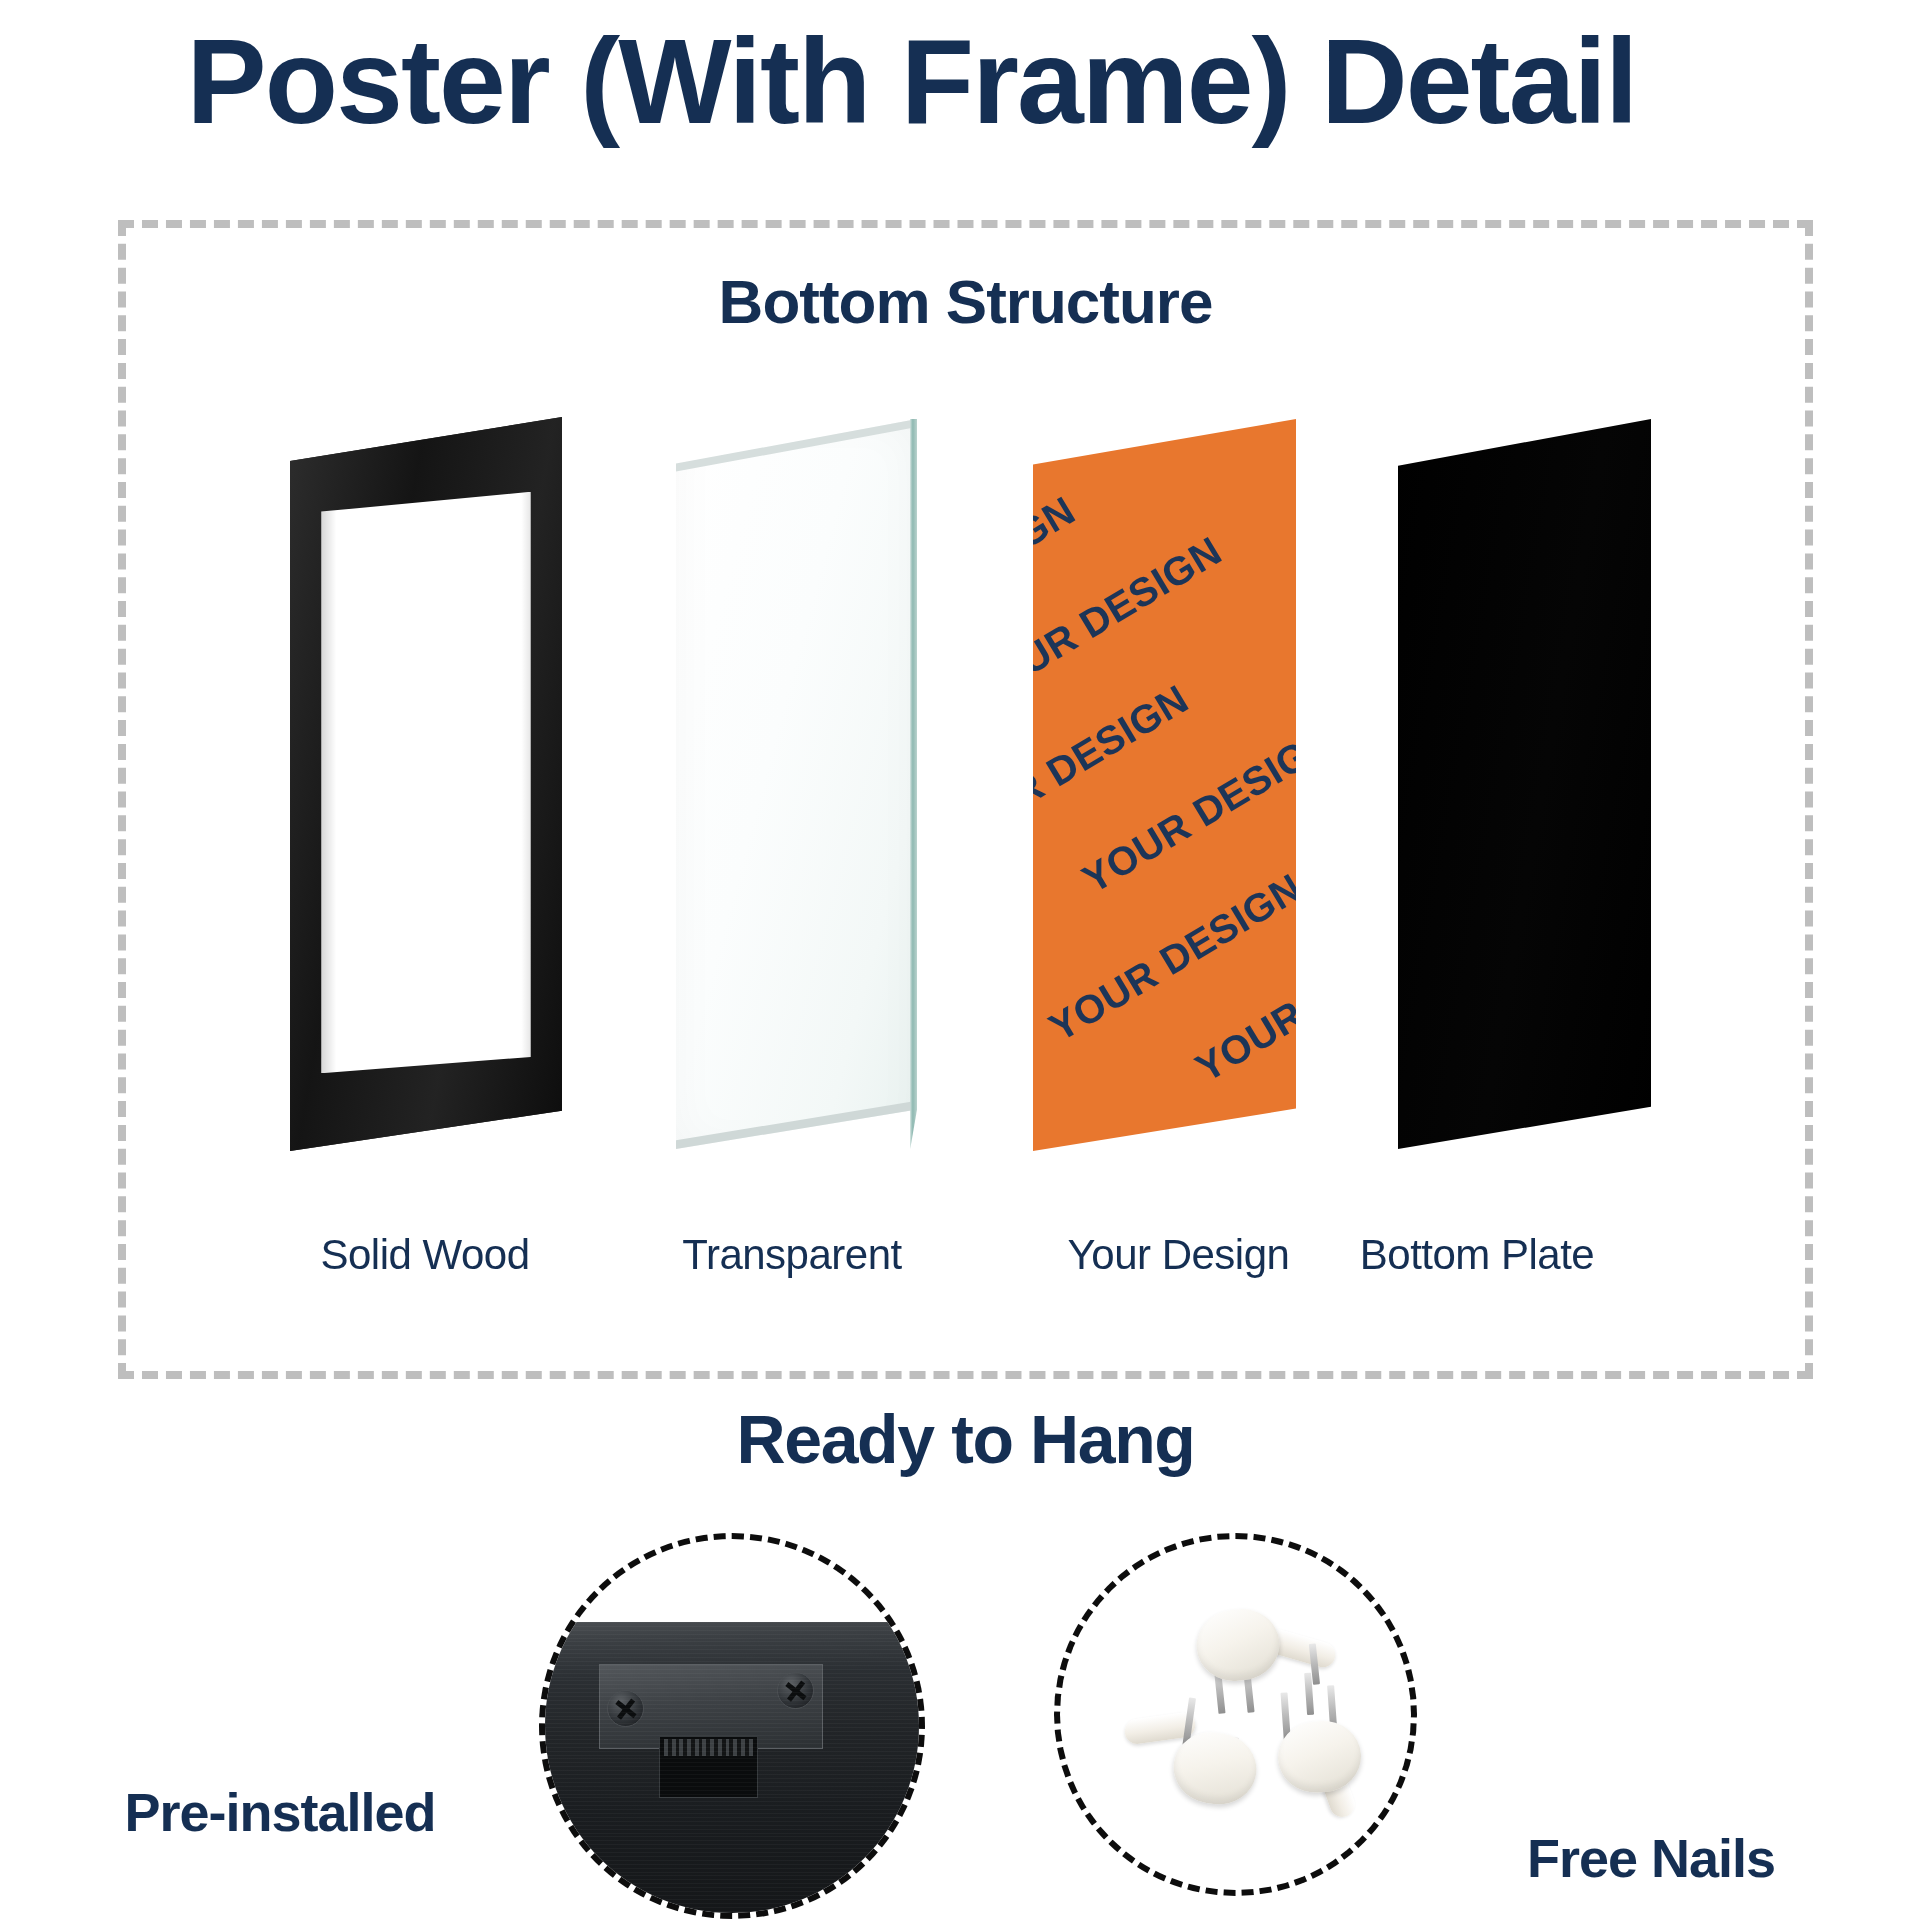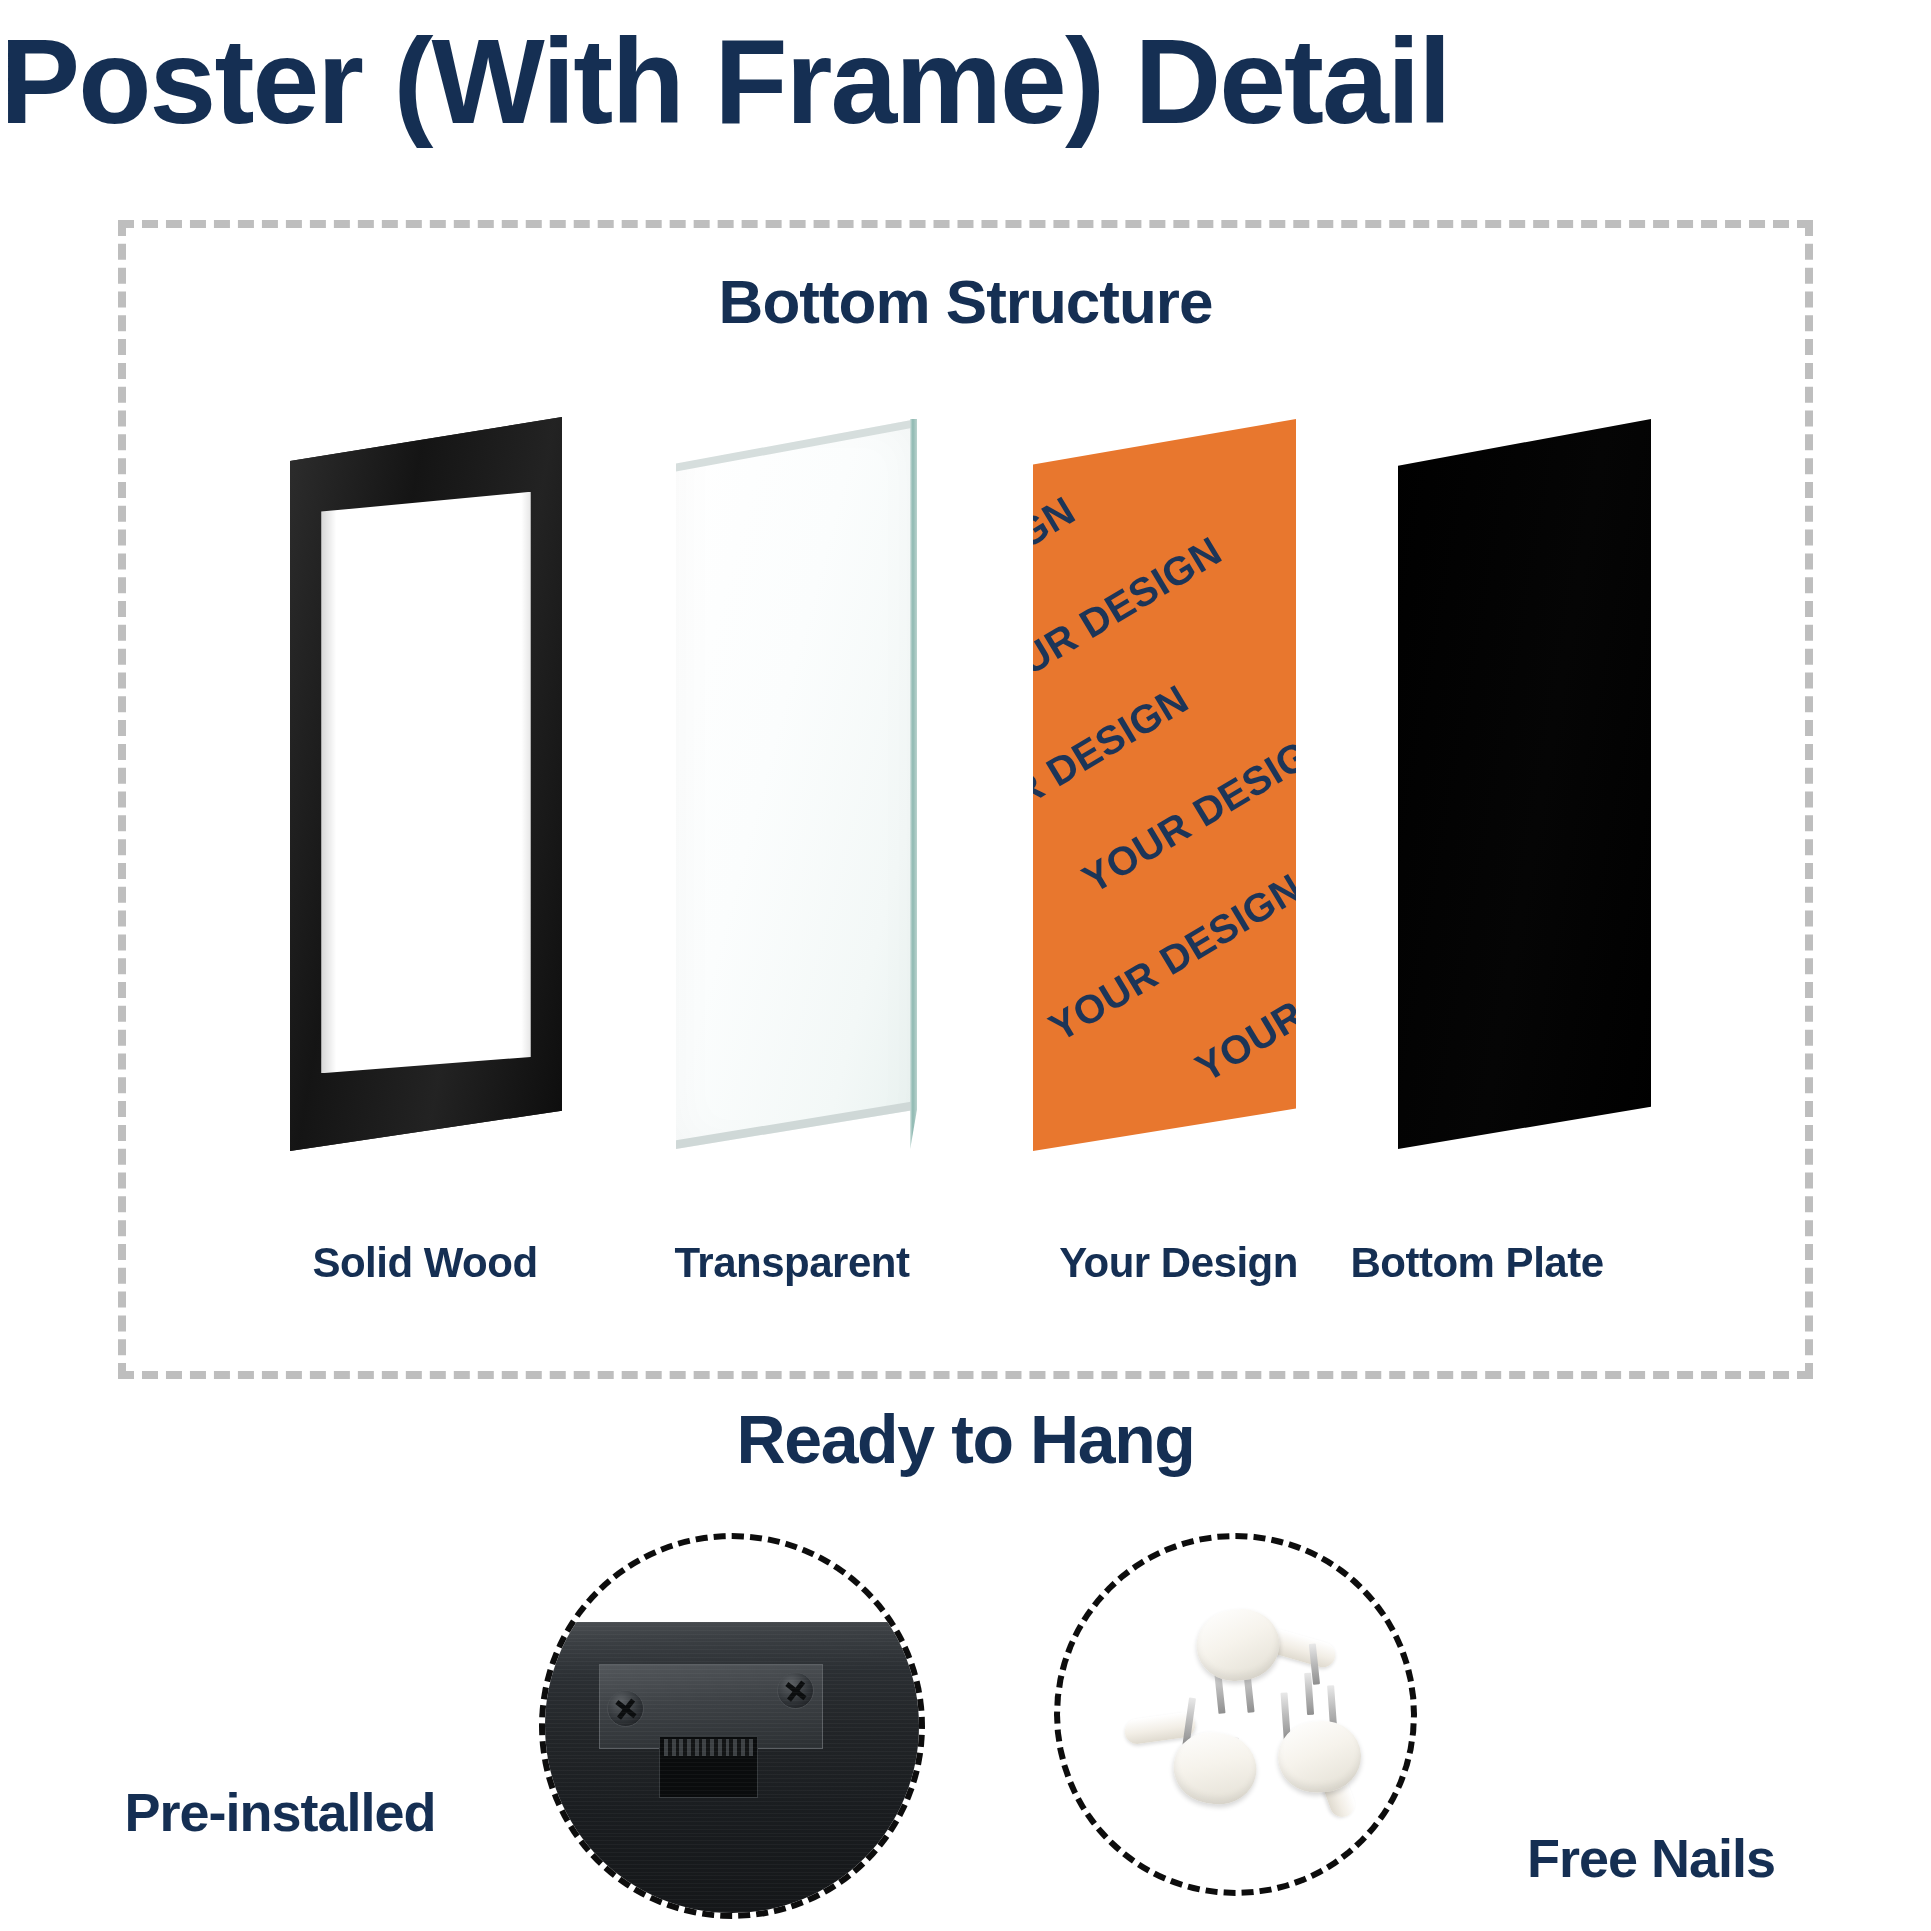--- a/index.html
+++ b/index.html
@@ -15,21 +15,21 @@
     font-family: "Liberation Sans", sans-serif;
     color: #152F53;
   }
 
   
   #main-title {
     position: absolute;
     left: 0;
     top: 13.5px;
     width: 1823px;
-    text-align: left;
+    text-align: center;
     font-size: 120px;
     line-height: 1.12;
     font-weight: bold;
     letter-spacing: -1.9px;
     color: #152F53;
     white-space: nowrap;
   }
 
   
   #structure-box {
@@ -189,24 +189,23 @@
     clip-path: polygon(0% 6.4%, 100% 0%, 100% 94.2%, 0% 100%);
     background: linear-gradient(100deg, #000000 0%, #050505 55%, #000000 100%);
   }
 
   
   .layer-caption {
     position: absolute;
     text-align: center;
     font-size: 42px;
     line-height: 1.28;
-    font-weight: bold;
+    font-weight: normal;
     letter-spacing: -0.5px;
     color: #152F53;
-    margin-top: 8px;
   }
   #caption-frame  { left: 203px;  top: 1228px; width: 444px; }
   #caption-glass  { left: 570px;  top: 1228px; width: 444px; }
   #caption-design { left: 966px; top: 1228px; width: 425px; }
   #caption-plate  { left: 1255px; top: 1228px; width: 444px; }
 
   
   #hang-heading {
     position: absolute;
     left: 0;

